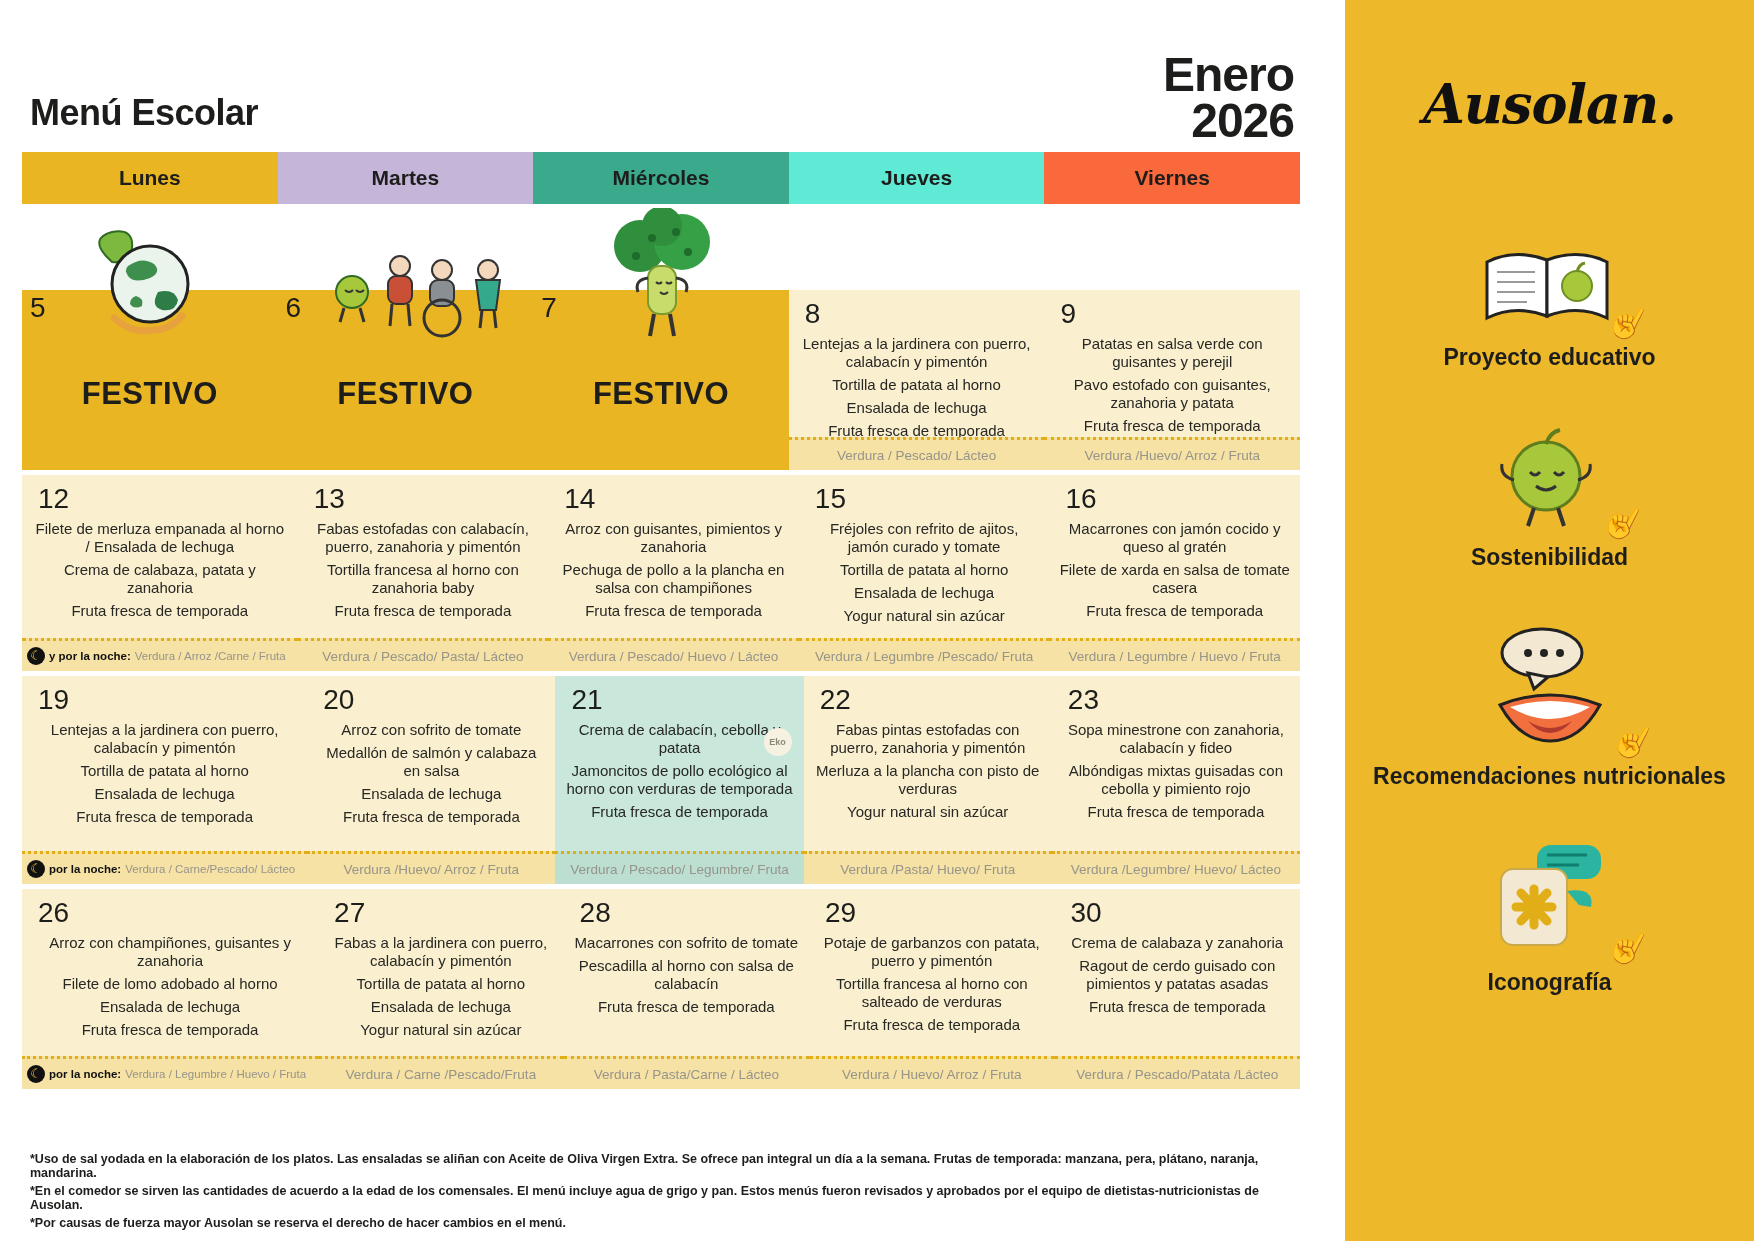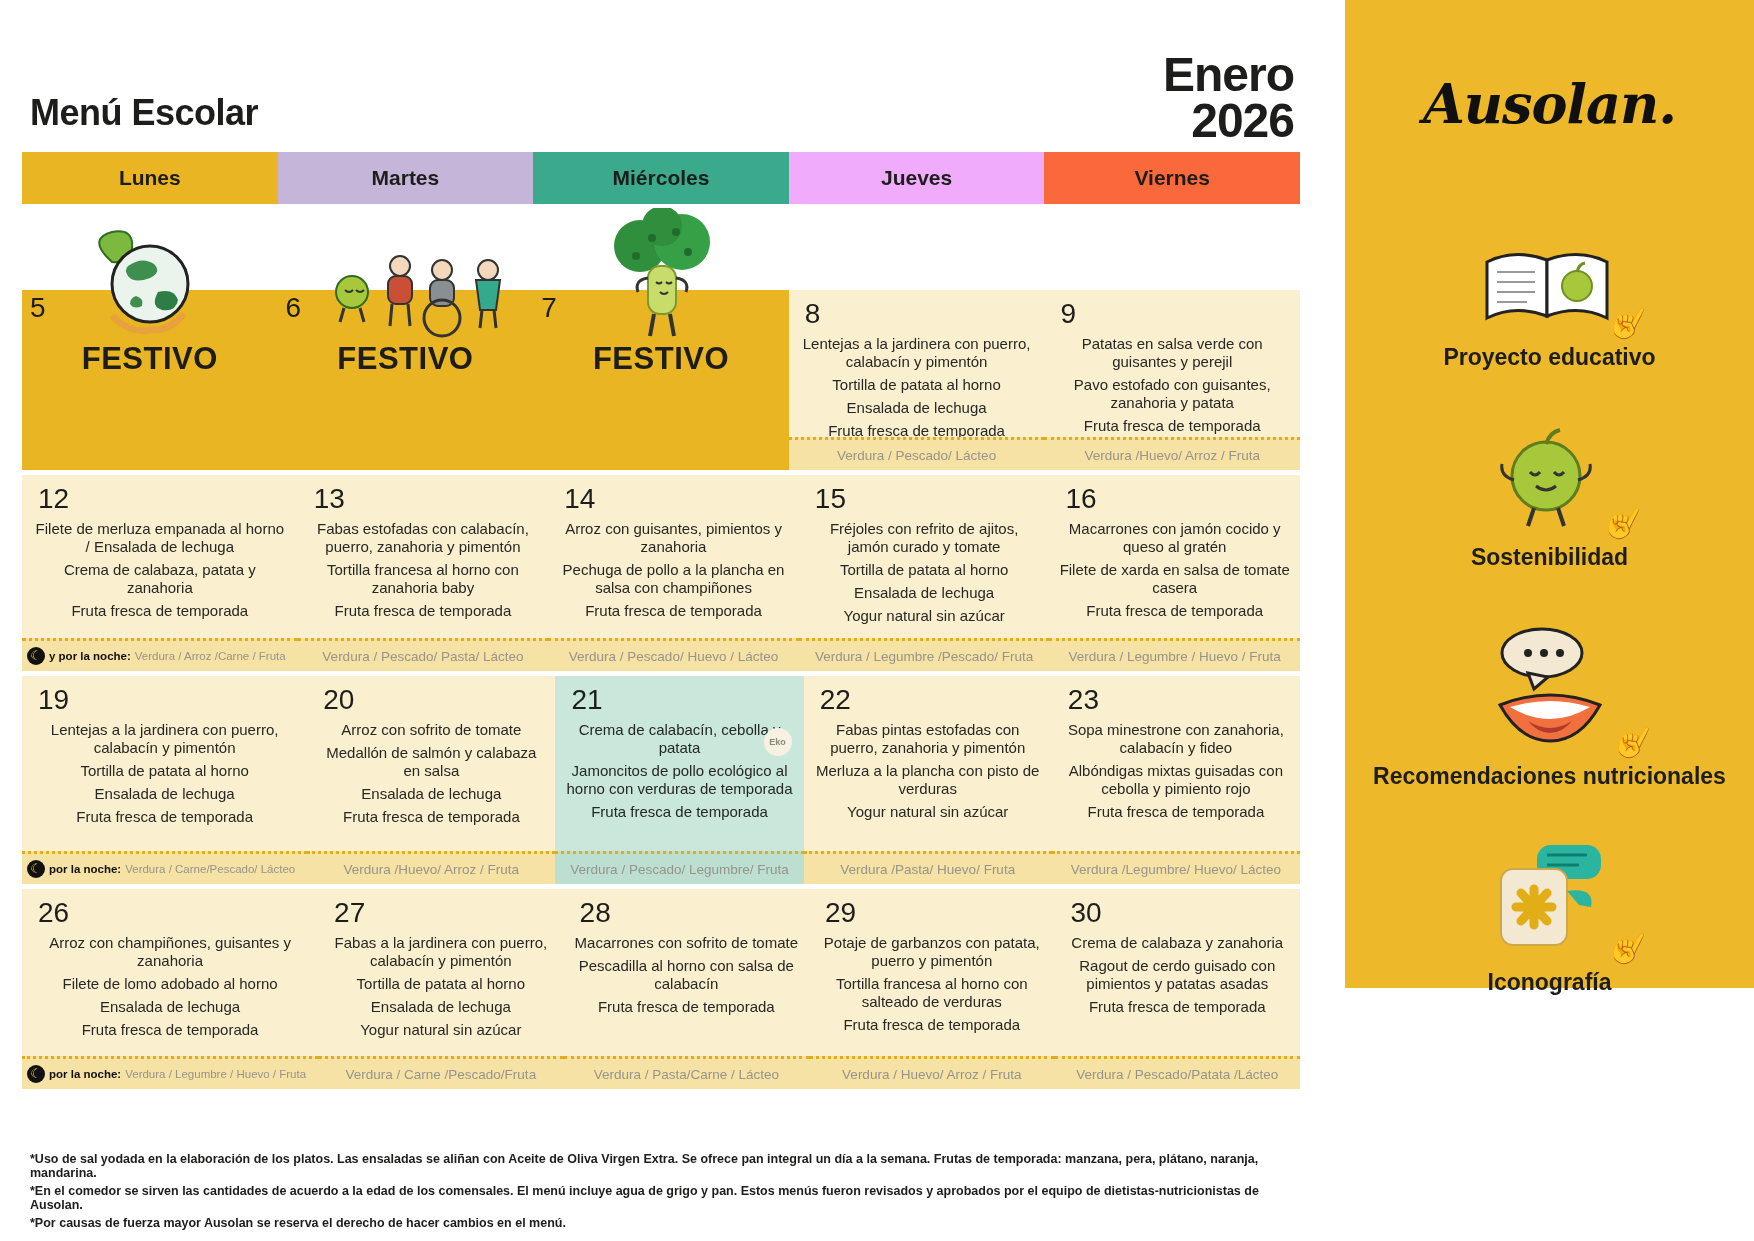--- a/index.html
+++ b/index.html
@@ -38,42 +38,42 @@
   }
   .tag.night { justify-content:flex-start; padding-left:5px; font-size:11.5px; }
   .tag.night b { color:#111; margin-right:4px; font-size:11.5px; white-space:nowrap; }
   .tag.night .tags-text { white-space:nowrap; }
   .moon {
     flex:0 0 auto; width:18px; height:18px; border-radius:50%; background:#111;
     color:#F3C53D; font-size:13px; line-height:17px; text-align:center; margin-right:4px;
   }
 
   .cell.festivo { background:#EAB522; }
-  .festivo-text { text-align:center; margin-top:15px; font-size:31px; font-weight:900; letter-spacing:0.5px; }
+  .festivo-text { text-align:center; margin-top:50px; font-size:31px; font-weight:900; letter-spacing:0.5px; }
 
   .cell.eco { background:#C9E8DB; }
   .cell.eco .tag { background:#BCDFD2; border-top-color:#E2AE17; }
   .eko-badge {
     position:absolute; right:12px; top:52px; width:28px; height:28px; border-radius:50%;
     background:#F7F1E2; color:#8a8a7a; font-size:9px; font-weight:700;
     display:flex; align-items:center; justify-content:center;
   }
 
   
   .illus { position:absolute; z-index:5; }
   #illus-earth { left:88px; top:226px; }
   #illus-people { left:330px; top:240px; }
   #illus-broccoli { left:596px; top:208px; }
 
   
   .footnotes { position:absolute; left:30px; top:1148px; width:1280px; }
   .footnotes p { font-size:12.5px; font-weight:700; margin:4px 0; }
 
   
-  .sidebar { position:absolute; right:0; top:0; width:409px; height:988px; background:#EDB82A; }
+  .sidebar { position:absolute; right:0; top:0; width:409px; height:1241px; background:#EDB82A; }
   .logo { text-align:center; margin-top:72px; font-family:"DejaVu Serif", serif; font-style:italic; font-weight:700; font-size:54px; letter-spacing:-1px; color:#101010; }
   .side-item { display:flex; flex-direction:column; align-items:center; }
   .side-item .label { font-size:23px; font-weight:700; text-align:center; line-height:1.15; margin-top:8px; }
   .icon-wrap { position:relative; }
   .hand { position:absolute; right:-26px; bottom:-6px; font-size:34px; transform:rotate(28deg); color:#111; }
   #item-proyecto { margin-top:108px; }
   #item-sostenibilidad { margin-top:54px; }
   #item-recomendaciones { margin-top:52px; }
   #item-iconografia { margin-top:50px; }
 </style>
@@ -125,21 +125,21 @@
   <path d="M52 70 q-14 2 -10 14 M80 70 q14 2 10 14" stroke="#333" stroke-width="3" fill="none"></path>
   <path d="M58 106 l-4 22 M74 106 l4 22" stroke="#333" stroke-width="4"></path>
 </svg>
 
 <div class="calendar">
 
   <div class="day-headers">
     <div class="day-header" style="background: rgb(234, 181, 34);">Lunes</div>
     <div class="day-header" style="background: rgb(197, 182, 217);">Martes</div>
     <div class="day-header" style="background: rgb(59, 170, 140);">Miércoles</div>
-    <div class="day-header" style="background: #f0abfc;">Jueves</div>
+    <div class="day-header" style="background: #5eead4;">Jueves</div>
     <div class="day-header" style="background: rgb(249, 105, 59);">Viernes</div>
   </div>
 
   <div class="week week1">
     <div class="cell festivo">
       <div class="day-num">5</div>
       <div class="festivo-text">FESTIVO</div>
     </div>
     <div class="cell festivo">
       <div class="day-num">6</div>

